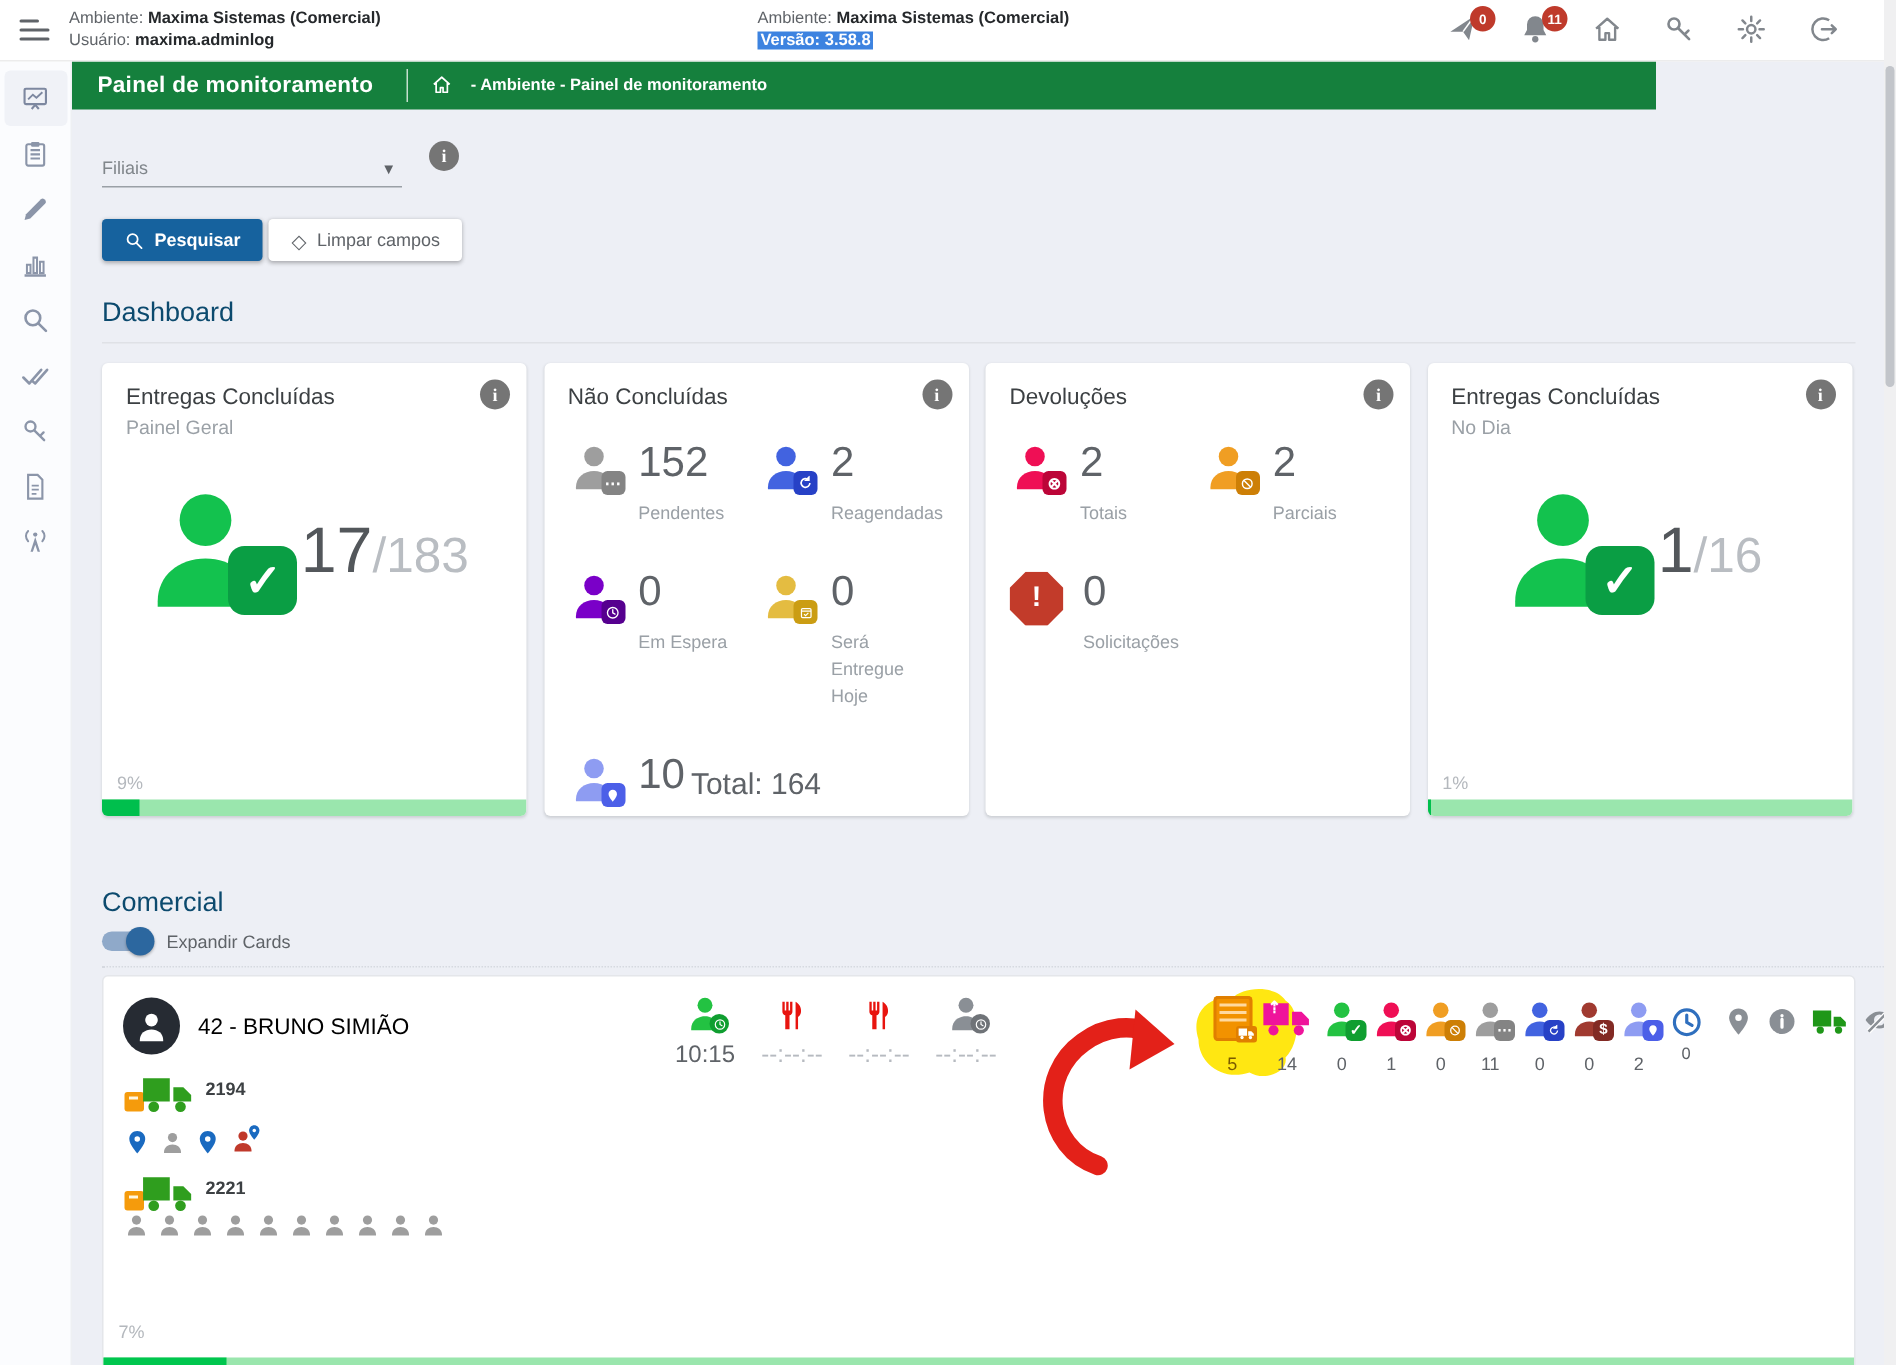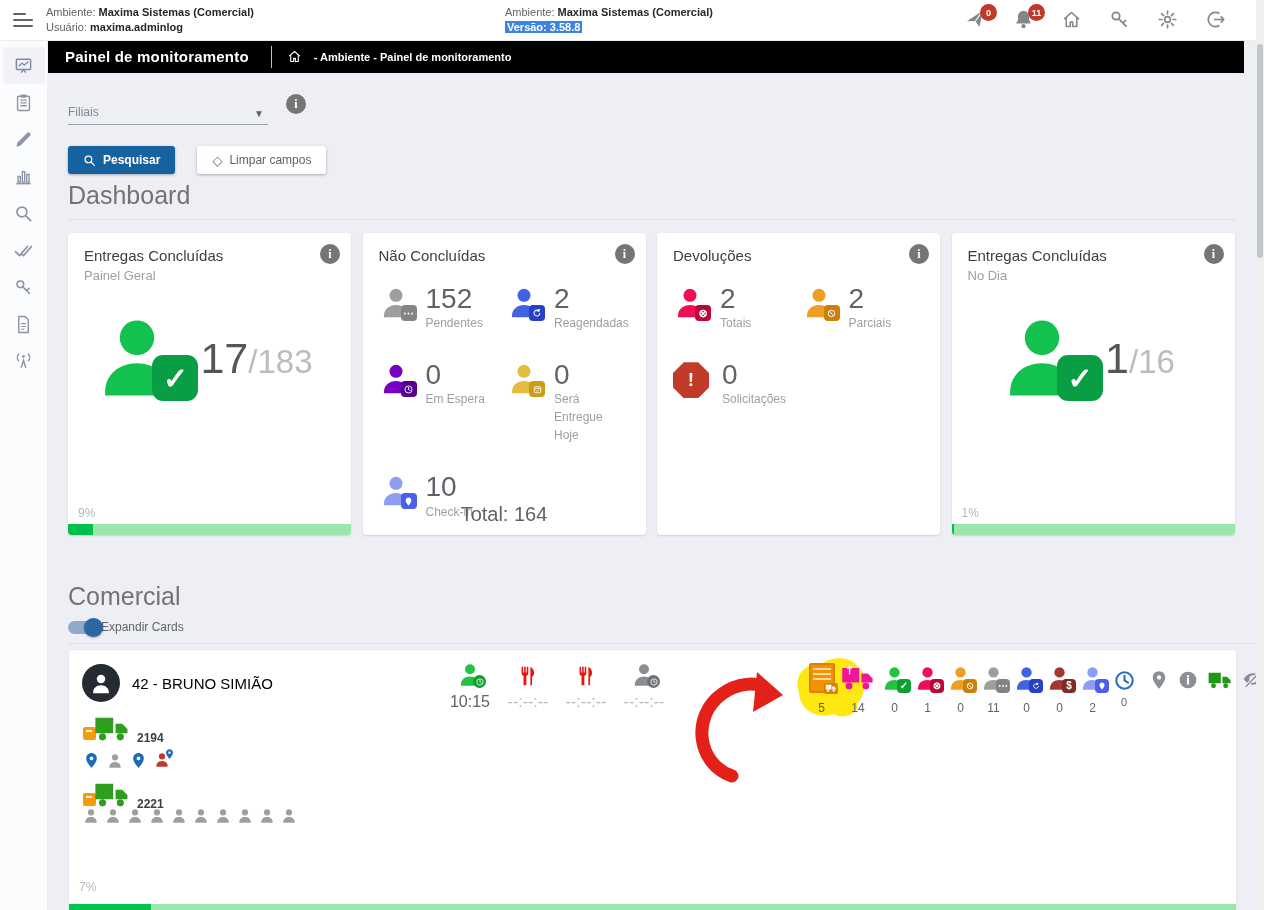--- a/index.html
+++ b/index.html
@@ -21,21 +21,21 @@
   .env-left{left:46px}.env-center{left:505px}
   .ver-hl{background:#3d83e0;color:#fff;padding:0 2px;font-weight:bold}
   .top-icons{position:absolute;right:38px;top:9px;display:flex;gap:27px;color:#82878d}
   .tico{position:relative;width:21px;height:21px;cursor:pointer}
   .tico svg{width:21px;height:21px}
   .nbadge{position:absolute;top:-5px;right:-11px;min-width:17px;height:17px;border-radius:9px;
           background:#bf3a2b;color:#fff;font-size:9px;font-weight:bold;
           display:flex;align-items:center;justify-content:center;padding:0 2px;box-sizing:border-box}
 
   
-  .greenbar{position:absolute;left:48px;top:40px;width:1196px;height:33px;background:#000000;
+  .greenbar{position:absolute;left:48px;top:40px;width:1056px;height:33px;background:#15803d;
             color:#fff;display:flex;align-items:center;z-index:5}
   .gb-title{font-size:15px;font-weight:bold;padding-left:17px;letter-spacing:.2px}
   .gb-div{width:1px;height:22px;background:rgba(255,255,255,.75);margin:0 13px 0 22px}
   .gb-home{width:15px;height:15px;margin:0 12px 0 2px;color:#fff}
   .gb-crumb{font-size:11px;font-weight:bold}
 
   
   .sidebar{position:absolute;left:0;top:40px;width:48px;height:870px;background:#fbfcfe;
            border-right:1px solid #eef0f3;z-index:4;display:flex;flex-direction:column;
            align-items:center;padding-top:7px;box-sizing:border-box}
@@ -48,28 +48,28 @@
   .main{position:absolute;left:48px;top:73px;width:1208px;height:837px;box-sizing:border-box;
         padding-left:20px;background:#edeff5}
   .filter-row{display:flex;align-items:flex-start;gap:18px;margin-top:21px}
   .filiais{position:relative;width:200px;height:25px;border-bottom:1px solid #9aa0a6;
            font-size:12px;color:#80868b;display:flex;align-items:flex-end;
            justify-content:space-between;padding-bottom:5px;cursor:pointer}
   .caret{font-size:10px;color:#5f6368;margin-right:4px}
   .info-btn{width:20px;height:20px;border-radius:50%;background:#757575;color:#fff;
             font-size:12px;font-weight:bold;font-family:"Liberation Serif",serif;
             display:flex;align-items:center;justify-content:center;cursor:pointer;flex:none}
-  .btn-row{display:flex;gap:22px;margin-top:21px}
+  .btn-row{display:flex;gap:4px;margin-top:21px}
   .btn{height:28px;font-size:12px;border-radius:3px;display:inline-flex;align-items:center;
        gap:7px;padding:0 15px;box-shadow:0 1px 3px rgba(0,0,0,.3);cursor:pointer;border:0}
   .btn svg{width:13px;height:13px}
   .btn-primary{background:#16629e;color:#fff;font-weight:bold}
   .btn-light{background:#fff;color:#5f6368}
   .diam{font-size:13px;color:#5f6368}
-  h1.section{font-size:25px;color:#737373;font-weight:400;margin:7px 0 0}
+  h1.section{font-size:18px;color:#0c4a6e;font-weight:400;margin:24px 0 0}
   .hr{width:1169px;border-top:1px solid #dfe1e6;margin-top:9px}
 
   
   .cards{display:flex;gap:11.5px;margin-top:13px;width:1169px}
   .card{position:relative;width:283px;height:302px;background:#fff;border-radius:4px;
         box-shadow:0 1px 2px rgba(60,64,67,.18);overflow:hidden;box-sizing:border-box;
         padding:14px 16px;flex:none}
   .card-title{font-size:15px;color:#3c4043}
   .card-sub{font-size:13px;color:#9aa0a6;margin-top:4px}
   .cinfo{position:absolute;top:11px;right:11px}
@@ -90,28 +90,28 @@
         justify-content:center;gap:18px}
   .hero-num{font-size:43px;color:#53575b}
   .hero-of{font-size:33px;color:#b9bdc2}
   .prog-label{position:absolute;left:10px;bottom:15px;font-size:12px;color:#b4b8bd}
   .prog{position:absolute;left:0;right:0;bottom:0;height:11px;background:#9ae6ad}
   .prog-fill{height:100%;background:#00bf4d}
 
   .stats{margin-top:22px;display:grid;grid-template-columns:1fr 1fr;row-gap:30px;column-gap:6px}
   .stat{display:flex;gap:13px;align-items:flex-start}
   .stat-val{font-size:28px;color:#5f6368;line-height:.9}
-  .stat-lab{font-size:12px;color:#9aa0a6;margin-top:3px;max-width:92px;line-height:1.5}
+  .stat-lab{font-size:12px;color:#9aa0a6;margin-top:13px;max-width:92px;line-height:1.5}
   .total{position:absolute;bottom:9px;left:0;right:0;text-align:center;font-size:20px;color:#5f6368}
   .oct{width:36px;height:36px;background:#c23b2a;color:#fff;font-size:19px;font-weight:bold;
        display:flex;align-items:center;justify-content:center;flex:none;
        clip-path:polygon(30% 0,70% 0,100% 30%,100% 70%,70% 100%,30% 100%,0 70%,0 30%)}
 
   
-  .toggle-row{display:flex;align-items:flex-end;margin-top:9px}
+  .toggle-row{display:flex;align-items:flex-start;gap:10px;margin-top:9px}
   .toggle{position:relative;width:33px;height:13px;border-radius:7px;background:#8fa9c9;cursor:pointer}
   .toggle .knob{position:absolute;right:-2px;top:-3px;width:19px;height:19px;border-radius:50%;
                 background:#2c679f;box-shadow:0 1px 2px rgba(0,0,0,.3)}
   .toggle-lab{font-size:12px;color:#5f6368}
   .dotted{width:1188px;border-top:1px dotted #d6d9e0;margin-top:9px}
 
   .drv{position:relative;width:1169px;height:273px;background:#fff;border:1px solid #e4e6ea;
        border-radius:4px;margin-top:5px;box-sizing:border-box;z-index:1}
   .drv-head{position:absolute;left:13px;top:14px;display:flex;align-items:center;gap:12px}
   .avatar{width:38px;height:38px;border-radius:50%;background:#262b33;position:relative;overflow:hidden}
@@ -148,21 +148,21 @@
   .cnt-clock .cnt-val{margin-top:2px;font-size:11px}
   .xics{display:flex;align-items:center;gap:9px;margin-left:10px;margin-top:4px;color:#8a8f95}
   .xic{cursor:pointer}
   .xic svg{width:20px;height:20px}
   .xtruck{color:#1f9718}
   .xtruck svg{width:26px;height:22px}
   .eyebell{position:relative;width:38px;height:28px}
   .eyebell .eo{position:absolute;left:0;top:2px;width:22px;height:22px;color:#8a8f95}
   .eyebell .bl{position:absolute;right:0;top:3px;width:23px;height:23px;color:#fb28a5}
 
-  .veh{position:absolute;left:14px;display:flex;align-items:flex-end}
+  .veh{position:absolute;left:14px;display:flex;align-items:center}
   .vtruck{position:relative;width:48px;height:33px}
   .vtruck .pkg{position:absolute;left:0;bottom:5px;width:13px;height:13px;background:#f59b0c;border-radius:2px}
   .vtruck .pkg::after{content:"";position:absolute;left:3px;top:3px;width:6px;height:2px;background:#fff7e0}
   .vtruck svg{position:absolute;right:0;top:0;width:38px;height:33px;color:#2f9e1e}
   .vnum{font-size:12px;color:#3c4043;font-weight:bold;margin-left:6px;margin-top:-8px}
   .stops{position:absolute;left:14px;display:flex;align-items:center;gap:7px}
   .stop-pin{width:17px;height:19px;color:#1a6ac0}
   .stop-person{width:16px;height:16px;color:#9e9e9e;margin-top:2px}
   .pp{position:relative;width:18px;height:18px;margin-top:2px}
   .pp .ps{width:16px;height:16px;fill:#c0392b}

